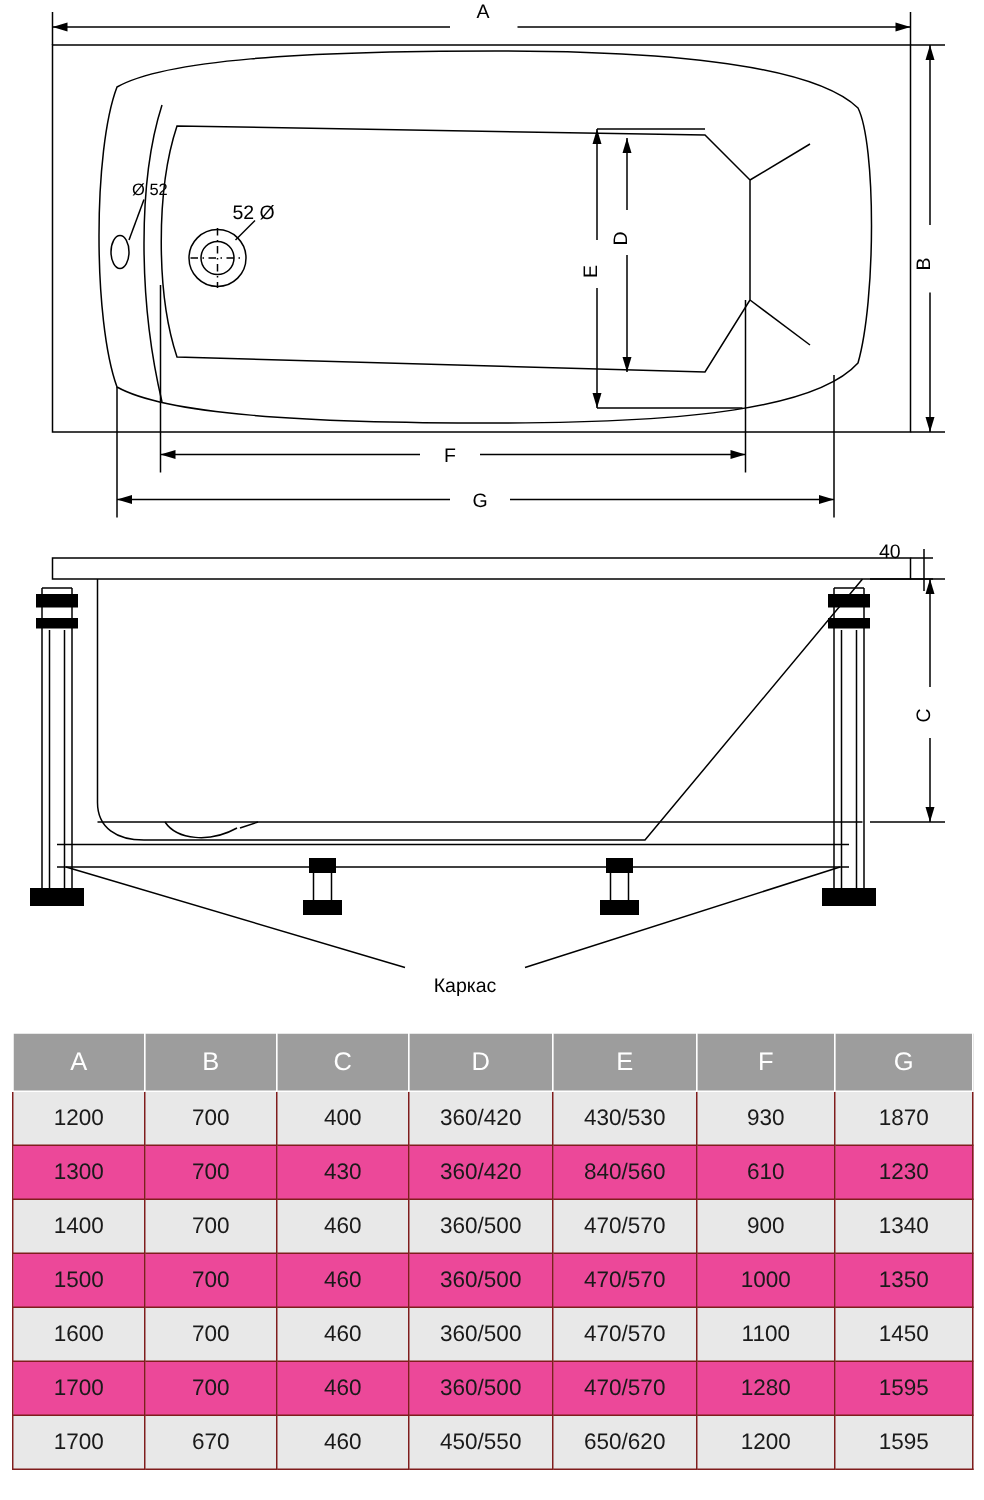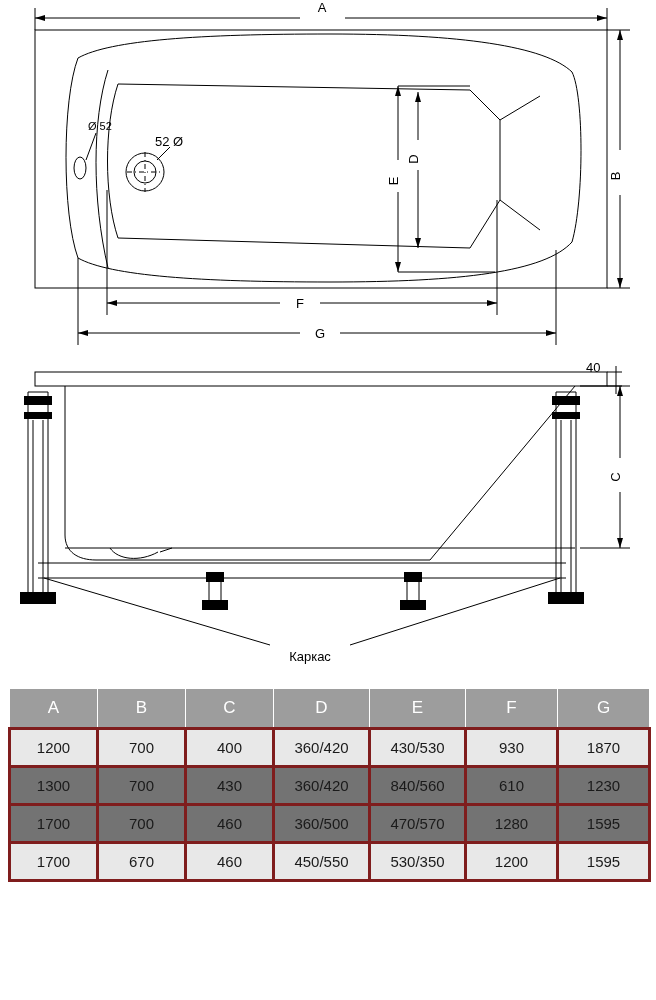--- a/index.html
+++ b/index.html
@@ -55,24 +55,24 @@
     height: 36px;
     text-align: center;
     border: 1px solid #ffffff;
   }
   .spec-table td {
     background: #e8e8e8;
     color: #1a1a1a;
     font-size: 15px;
     height: 33px;
     text-align: center;
-    border: 3px solid #7f1d1d;
+    border: 1px solid #7f1d1d;
   }
   .spec-table tr.alt td {
-    background: #737373;
+    background: #ec4899;
   }
   .col-a { width: 88px; }
   .col-b { width: 88px; }
   .col-c { width: 88px; }
   .col-d { width: 96px; }
   .col-e { width: 96px; }
   .col-f { width: 92px; }
   .col-g { width: 92px; }
 </style>
 </head>
@@ -253,34 +253,61 @@
       </tr>
       <tr class="alt">
         <td>1300</td>
         <td>700</td>
         <td>430</td>
         <td>360/420</td>
         <td>840/560</td>
         <td>610</td>
         <td>1230</td>
       </tr>
+      <tr>
+        <td>1400</td>
+        <td>700</td>
+        <td>460</td>
+        <td>360/500</td>
+        <td>470/570</td>
+        <td>900</td>
+        <td>1340</td>
+      </tr>
+      <tr class="alt">
+        <td>1500</td>
+        <td>700</td>
+        <td>460</td>
+        <td>360/500</td>
+        <td>470/570</td>
+        <td>1000</td>
+        <td>1350</td>
+      </tr>
+      <tr>
+        <td>1600</td>
+        <td>700</td>
+        <td>460</td>
+        <td>360/500</td>
+        <td>470/570</td>
+        <td>1100</td>
+        <td>1450</td>
+      </tr>
       <tr class="alt">
         <td>1700</td>
         <td>700</td>
         <td>460</td>
         <td>360/500</td>
         <td>470/570</td>
         <td>1280</td>
         <td>1595</td>
       </tr>
       <tr>
         <td>1700</td>
         <td>670</td>
         <td>460</td>
         <td>450/550</td>
-        <td>530/350</td>
+        <td>650/620</td>
         <td>1200</td>
         <td>1595</td>
       </tr>
     </tbody>
   </table>
 
 </div>
 
 </body></html>

